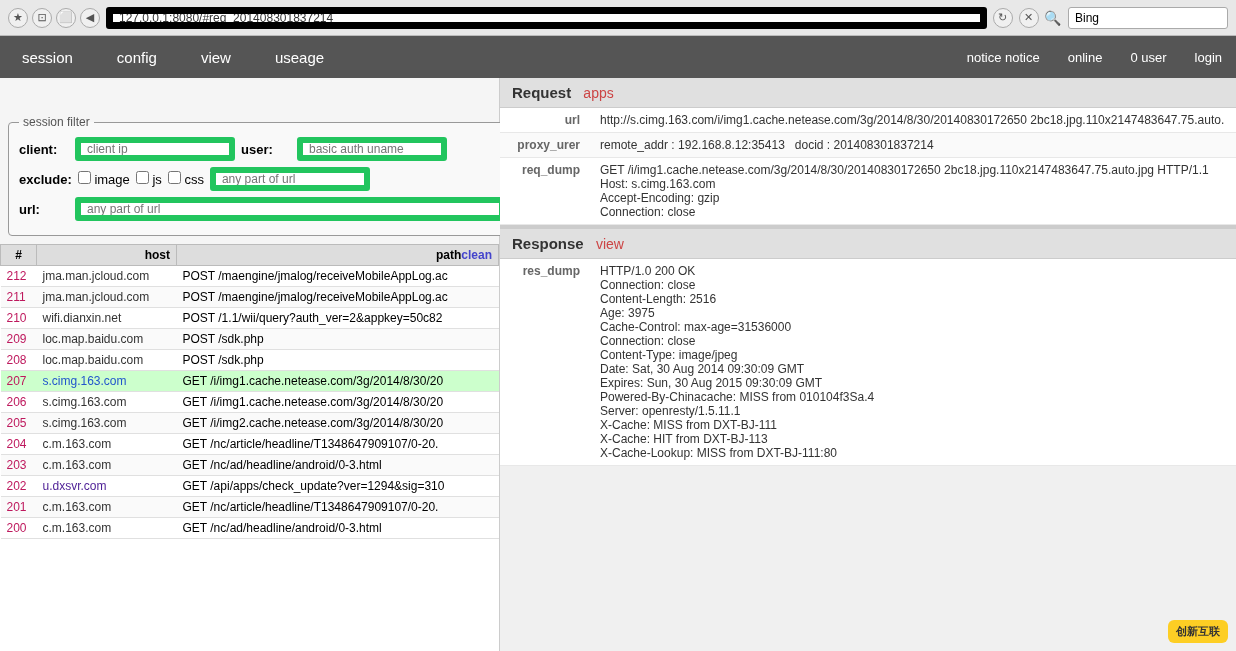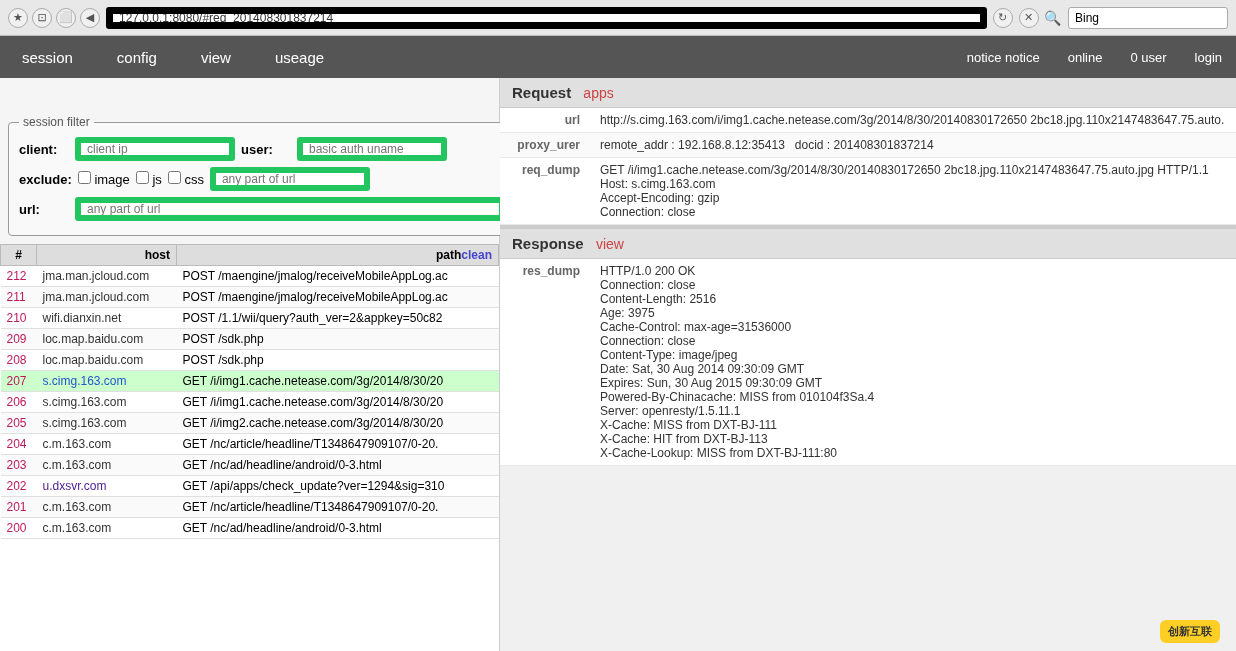--- a/index.html
+++ b/index.html
@@ -147,21 +147,21 @@
     }
     .detail-table .key-col {
       text-align: right; font-weight: bold; color: #666;
       width: 90px; white-space: nowrap;
     }
     .detail-table .val-col { color: #333; word-break: break-all; }
     .divider { height: 4px; background: #ccc; }
 
     
     .watermark {
-      position: fixed; bottom: 8px; right: 16px;
+      position: fixed; bottom: 8px; right: 8px;
       background: rgba(255,200,0,0.85); border-radius: 6px;
       padding: 4px 8px; font-size: 11px; color: #333;
       font-weight: bold;
     }
   </style>
 </head>
 <body>
 
 <div class="browser-bar">
   <div class="browser-icons">

